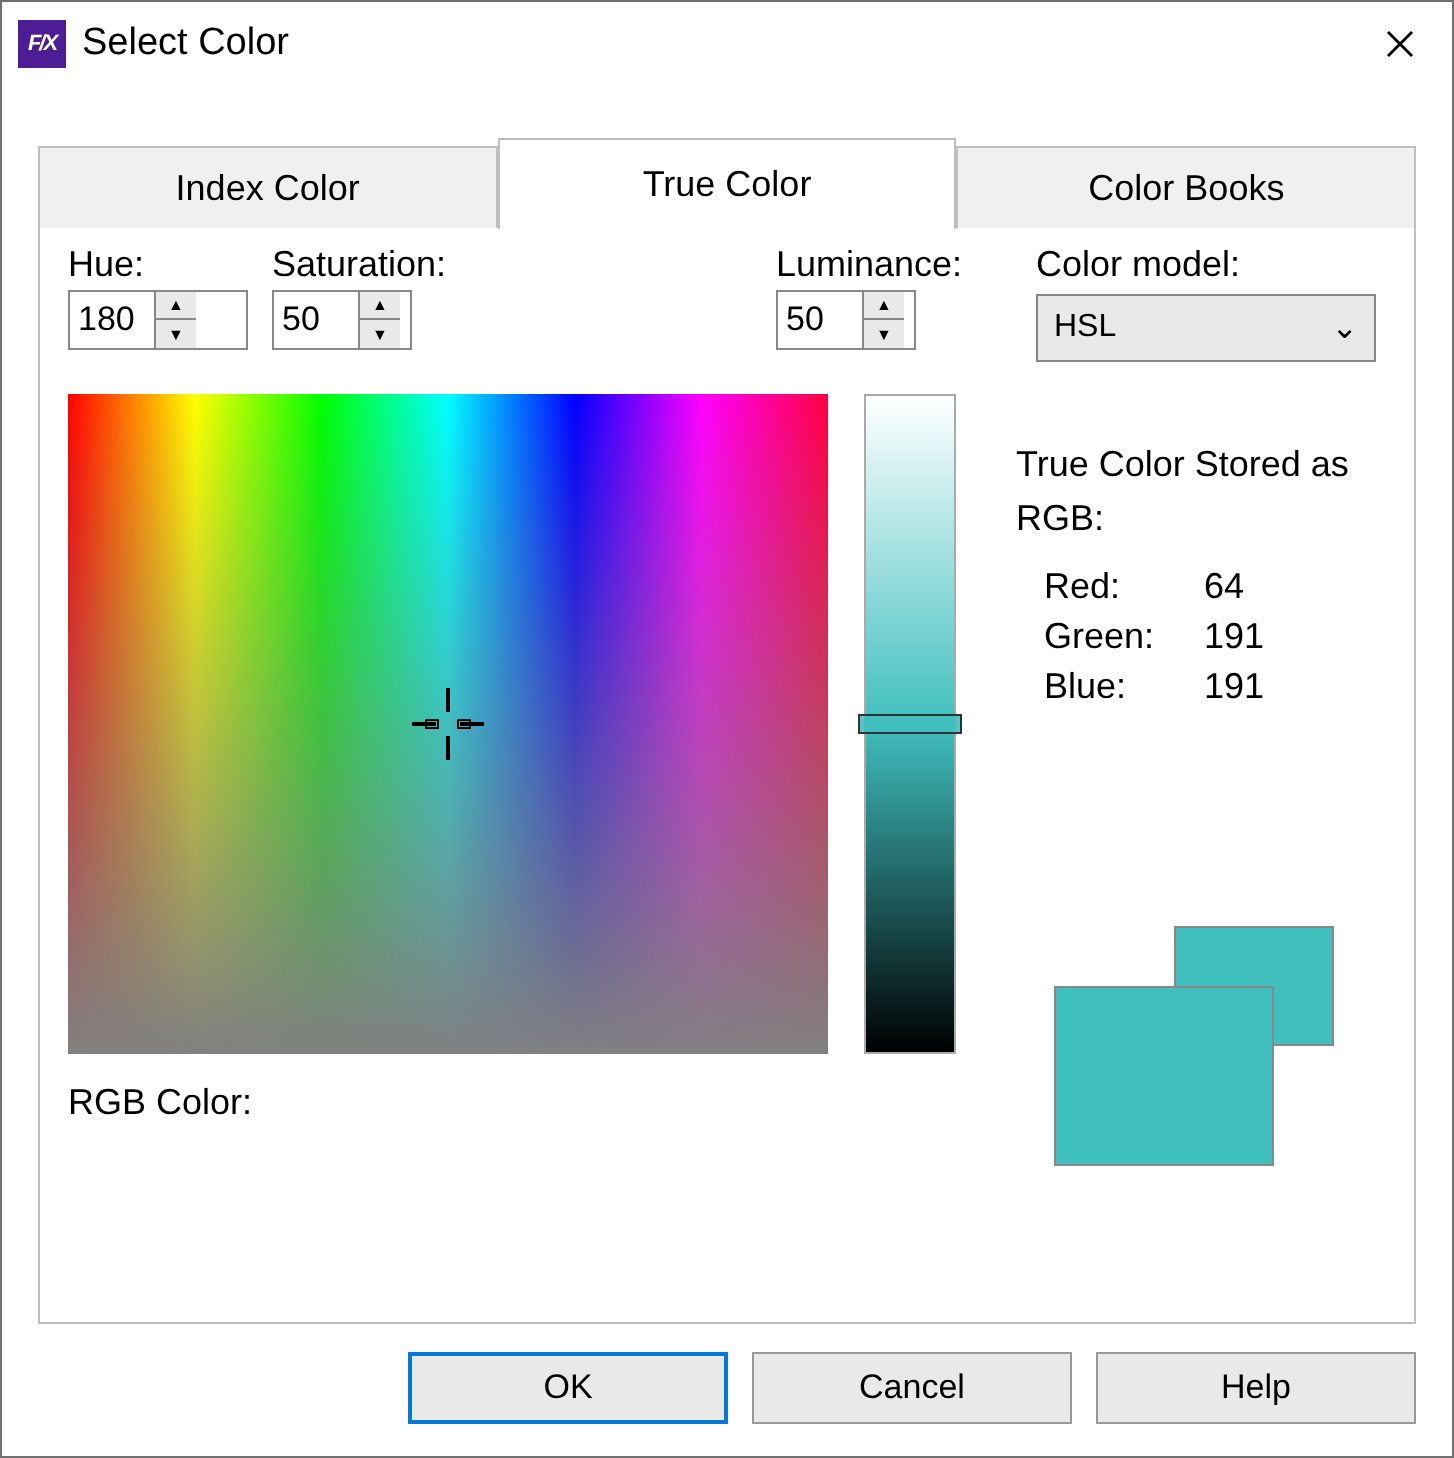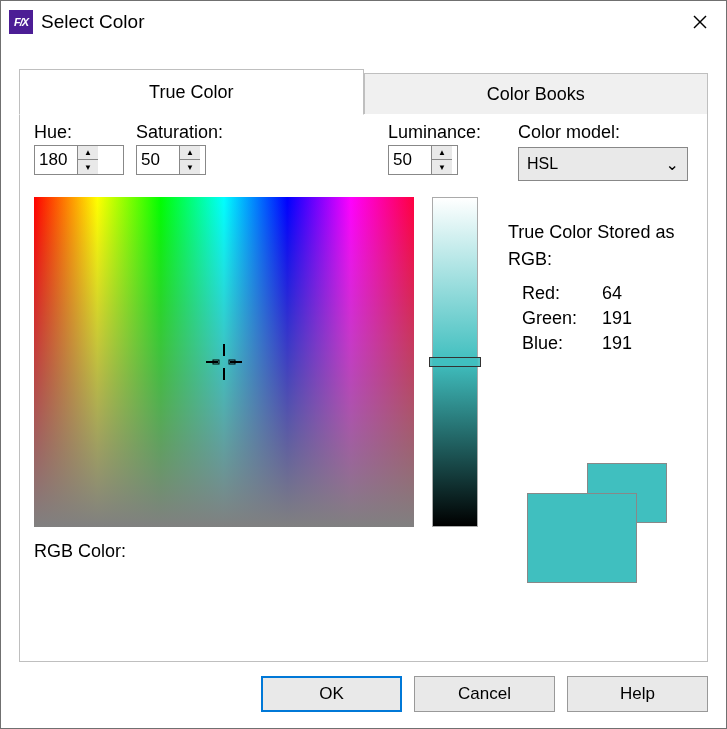--- a/index.html
+++ b/index.html
@@ -233,21 +233,21 @@
     font-size:17px;
     padding:2px 2px;
   }
   .button-row {
     display: flex;
     justify-content: flex-end;
     gap: 12px;
     padding: 0 18px 16px 0;
   }
   .btn {
-    width: 141px;
+    width: 160px;
     height: 36px;
     border: 1px solid #999;
     background: #e9e9e9;
     font-size: 17px;
     display: flex;
     align-items: center;
     justify-content: center;
     cursor: pointer;
   }
   .btn.default { border: 2px solid #0078d7; }
@@ -265,20 +265,21 @@
       <svg width="14" height="14" viewBox="0 0 14 14">
         <line x1="1" y1="1" x2="13" y2="13" stroke="#000" stroke-width="1.4"></line>
         <line x1="13" y1="1" x2="1" y2="13" stroke="#000" stroke-width="1.4"></line>
       </svg>
     </div>
   </div>
 
   <div class="content">
 
     <div class="tabs">
+      <div class="tab">Index Color</div>
       <div class="tab active">True Color</div>
       <div class="tab">Color Books</div>
     </div>
 
     <div class="tab-body">
 
       <div class="hsl-row">
         <div class="hsl-block" style="width:90px">
           <div class="hsl-label">Hue:</div>
           <div class="spinner">

